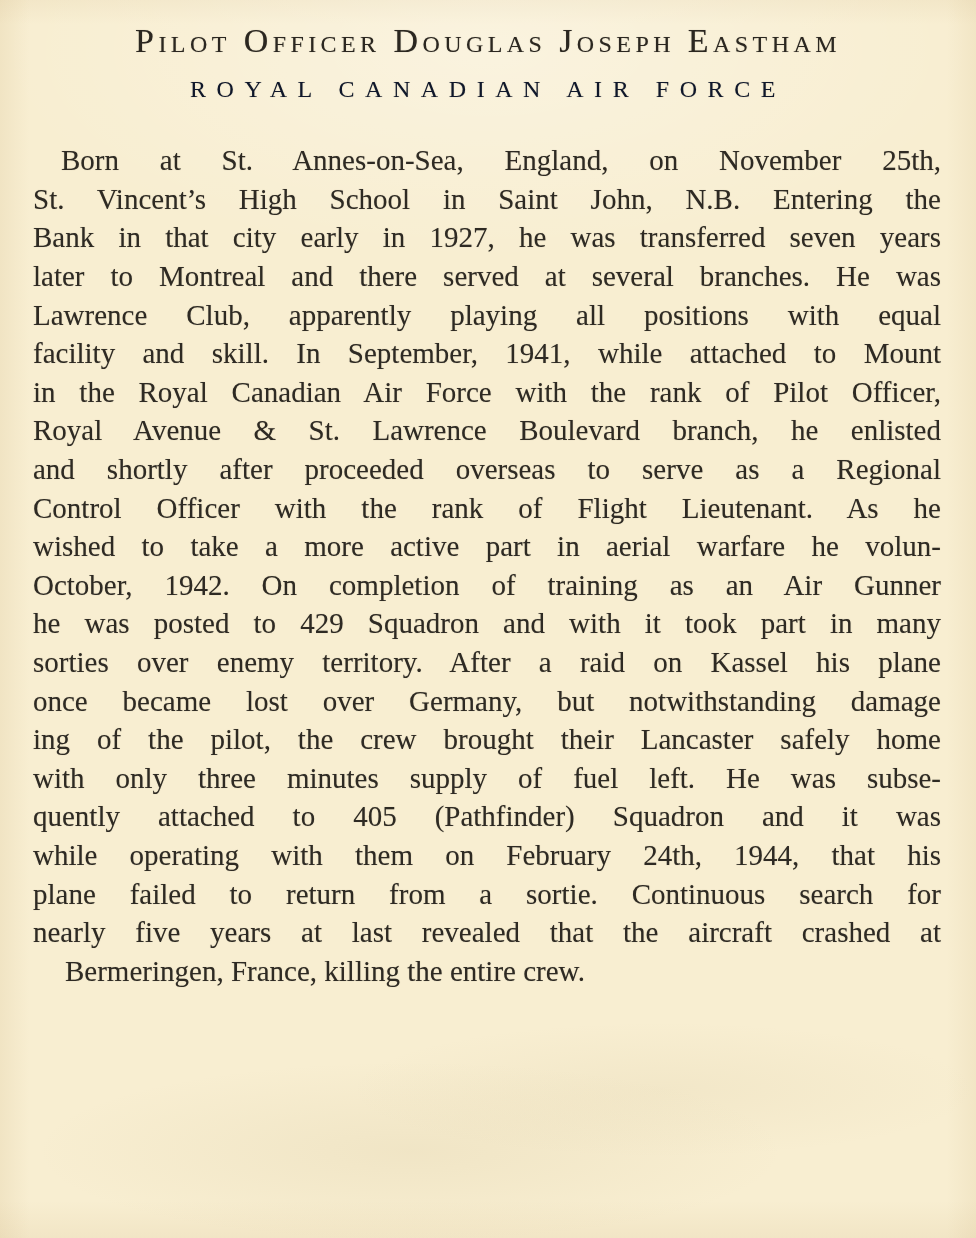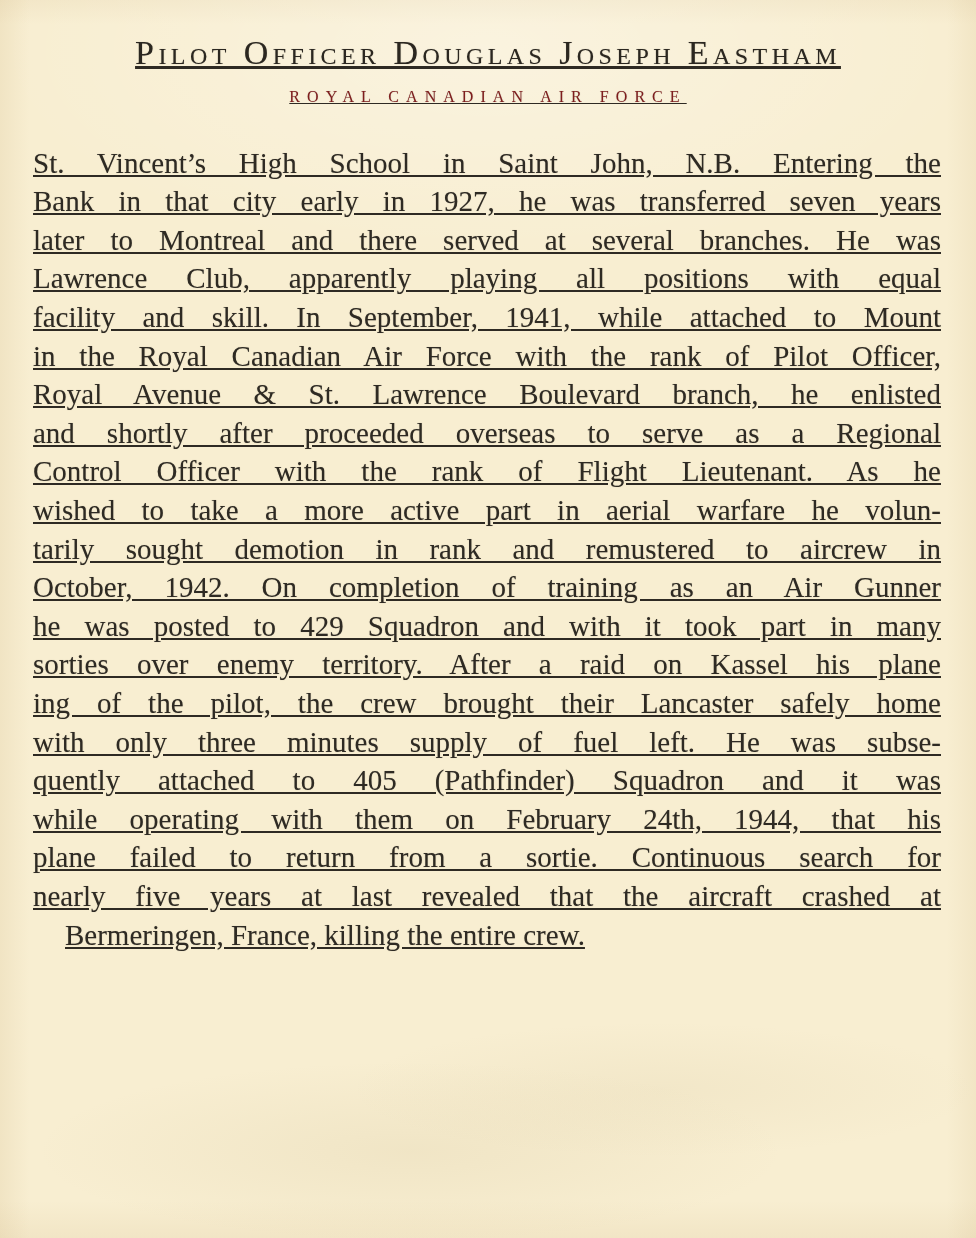--- a/index.html
+++ b/index.html
@@ -15,42 +15,41 @@
       linear-gradient(to right, rgba(196,166,112,0.14) 0%, rgba(196,166,112,0) 3%, rgba(196,166,112,0) 97%, rgba(196,166,112,0.12) 100%),
       linear-gradient(to bottom, rgba(196,166,112,0.10) 0%, rgba(196,166,112,0) 2%, rgba(196,166,112,0) 97%, rgba(196,166,112,0.12) 100%);
     overflow: hidden;
     color: #2e2a23;
   }
   .page {
     position: relative;
     width: 100%;
     height: 100%;
     box-sizing: border-box;
-    padding-top: 32px;
-    text-decoration: underline;
+    padding-top: 20px;
   }
   .heading { text-align: center; }
   .title {
     margin: 0;
     font-size: 34px;
     font-weight: normal;
     font-variant: small-caps;
     letter-spacing: 0.13em;
     line-height: 1.25;
     color: #2b2720;
     text-shadow: 0 0 1px rgba(43,39,32,0.35);
     white-space: nowrap;
   }
   .subtitle {
     margin: 12px 0 0 0;
-    font-size: 16px;
+    font-size: 24px;
     font-weight: normal;
     letter-spacing: 0.44em;
     line-height: 1.2;
-    color: #7f1d1d;
+    color: #0f172a;
     text-shadow: 0 0 1px rgba(43,39,32,0.30);
     white-space: nowrap;
   }
   .bodytext {
     margin: 38px 0 0 33px;
     width: 908px;
   }
   .line {
     font-size: 29px;
     line-height: 38.6px;
@@ -67,34 +66,35 @@
 </head>
 <body>
 
 <div class="page">
   <header class="heading">
     <h1 class="title">Pilot Officer Douglas Joseph Eastham</h1>
     <h2 class="subtitle">ROYAL CANADIAN AIR FORCE</h2>
   </header>
 
   <main class="bodytext">
+    <div class="line indent">Born at St. Annes-on-Sea, England, on November 25th,</div>
     <div class="line">St. Vincent’s High School in Saint John, N.B. Entering the</div>
     <div class="line">Bank in that city early in 1927, he was transferred seven years</div>
     <div class="line">later to Montreal and there served at several branches. He was</div>
     <div class="line">Lawrence Club, apparently playing all positions with equal</div>
     <div class="line">facility and skill. In September, 1941, while attached to Mount</div>
     <div class="line">in the Royal Canadian Air Force with the rank of Pilot Officer,</div>
     <div class="line">Royal Avenue &amp; St. Lawrence Boulevard branch, he enlisted</div>
     <div class="line">and shortly after proceeded overseas to serve as a Regional</div>
     <div class="line">Control Officer with the rank of Flight Lieutenant. As he</div>
     <div class="line">wished to take a more active part in aerial warfare he volun-</div>
-    <div class="line">tarily sought demotion in rank and remustered to aircrew in</div>
     <div class="line">October, 1942. On completion of training as an Air Gunner</div>
     <div class="line">he was posted to 429 Squadron and with it took part in many</div>
     <div class="line">sorties over enemy territory. After a raid on Kassel his plane</div>
+    <div class="line">once became lost over Germany, but notwithstanding damage</div>
     <div class="line">ing of the pilot, the crew brought their Lancaster safely home</div>
     <div class="line">with only three minutes supply of fuel left. He was subse-</div>
     <div class="line">quently attached to 405 (Pathfinder) Squadron and it was</div>
     <div class="line">while operating with them on February 24th, 1944, that his</div>
     <div class="line">plane failed to return from a sortie. Continuous search for</div>
     <div class="line">nearly five years at last revealed that the aircraft crashed at</div>
     <div class="line last">Bermeringen, France, killing the entire crew.</div>
   </main>
 </div>
 

